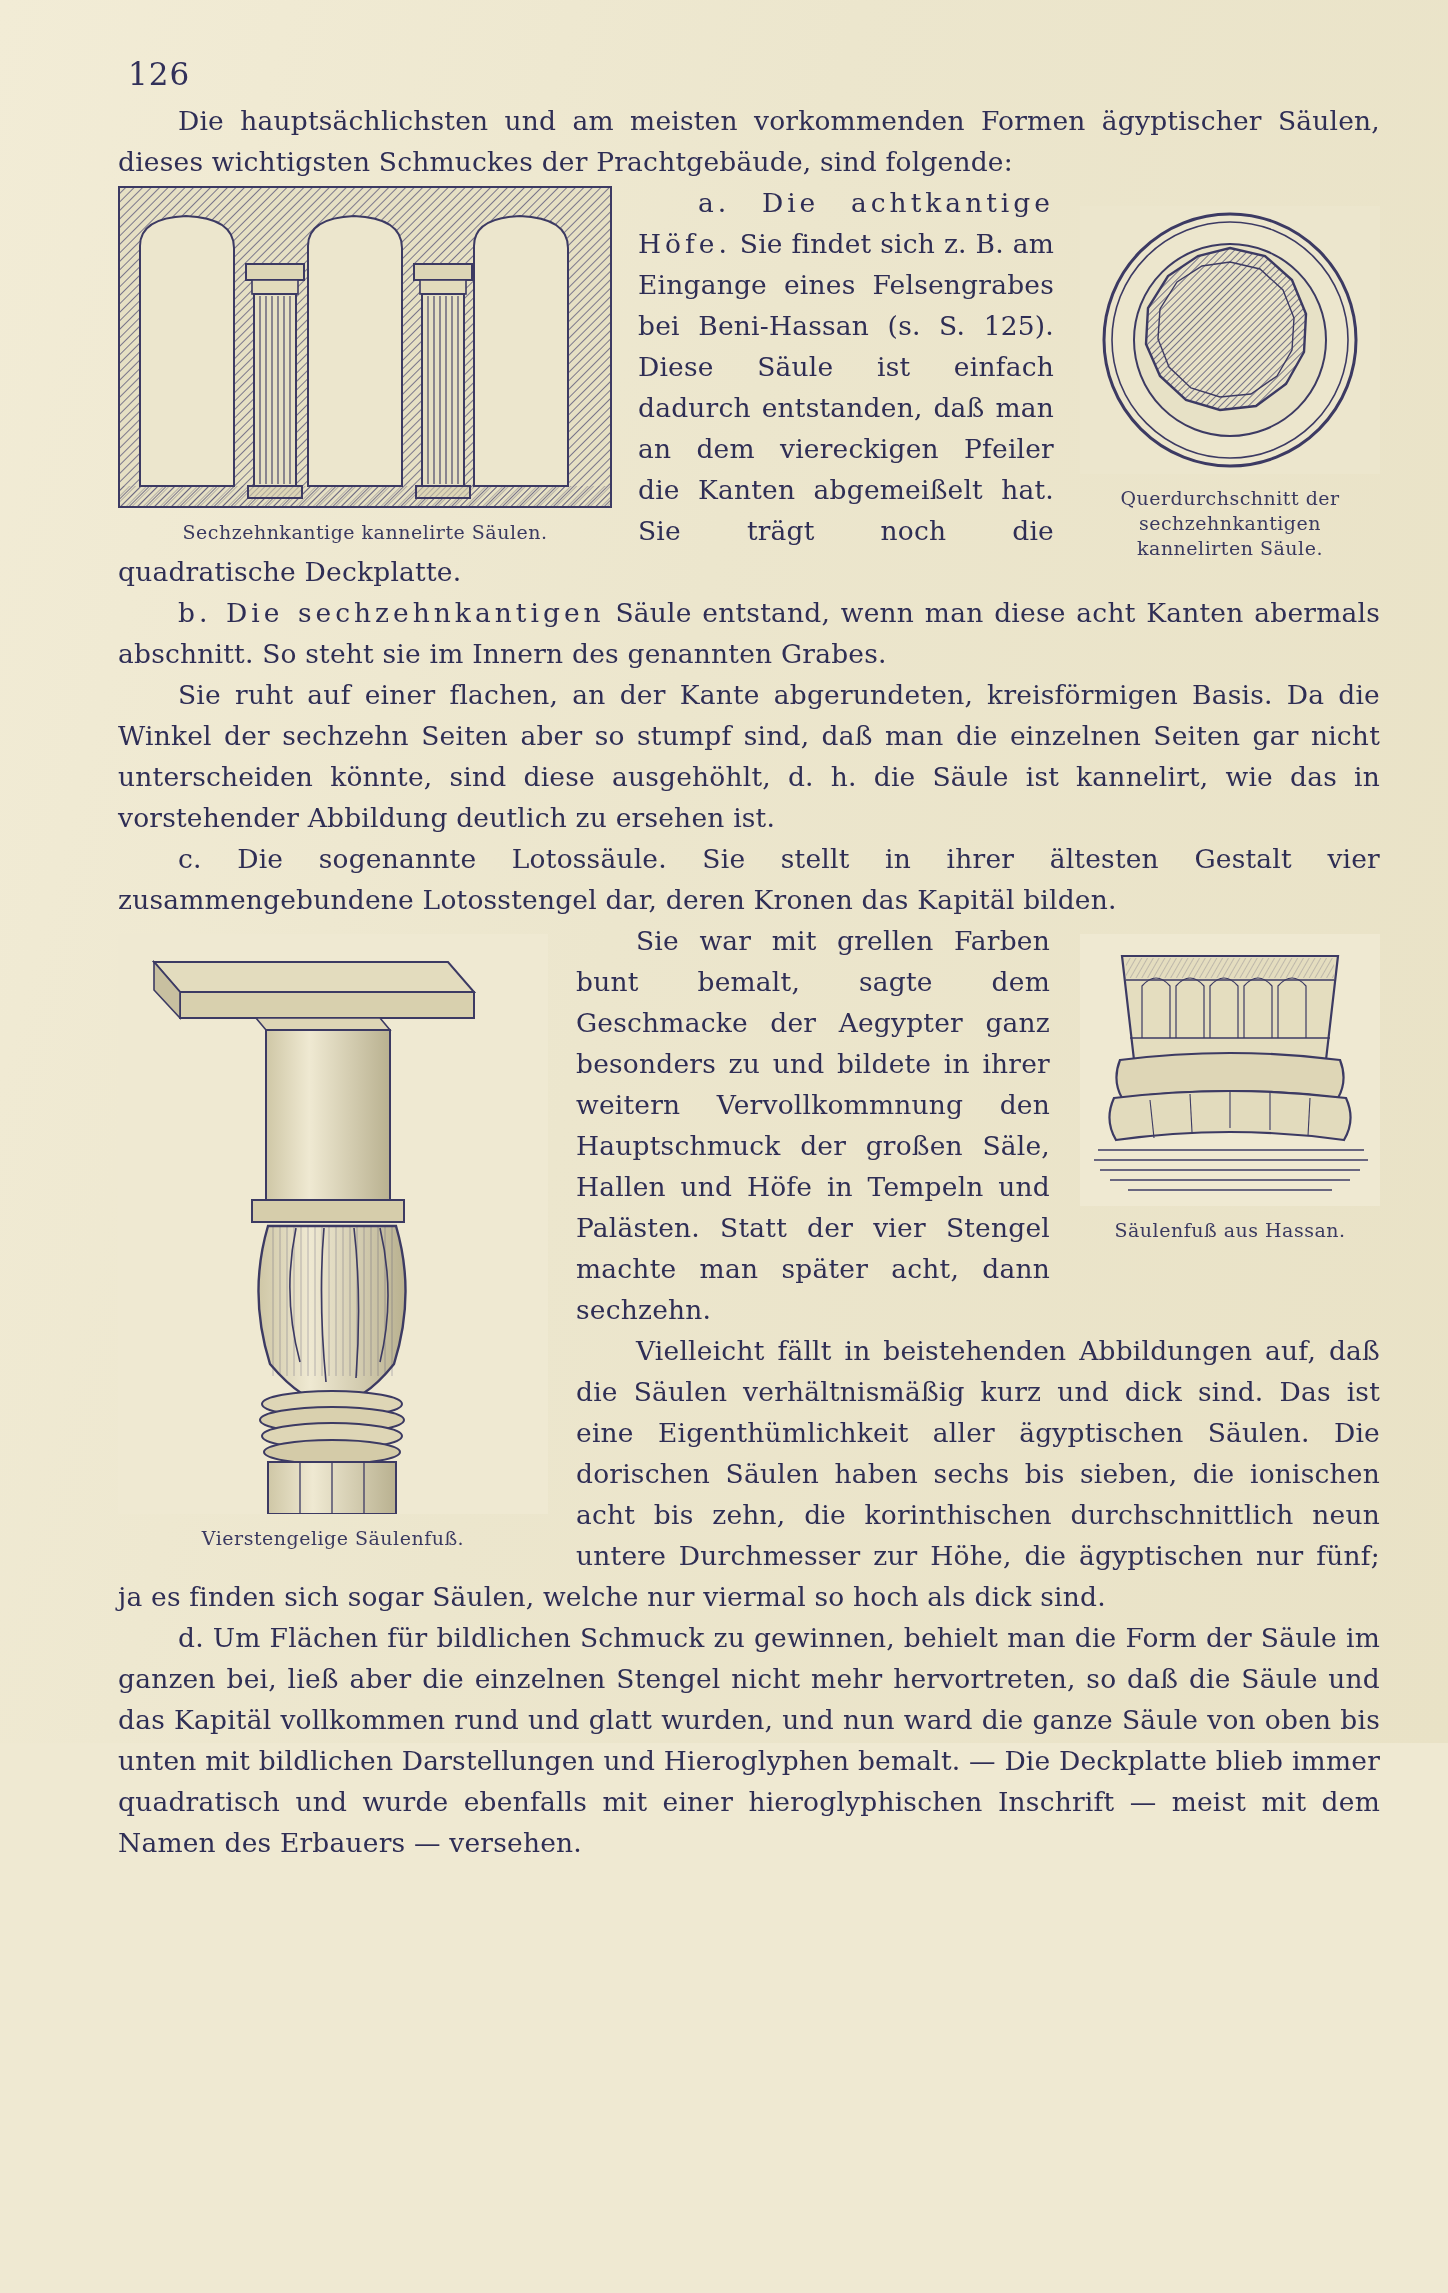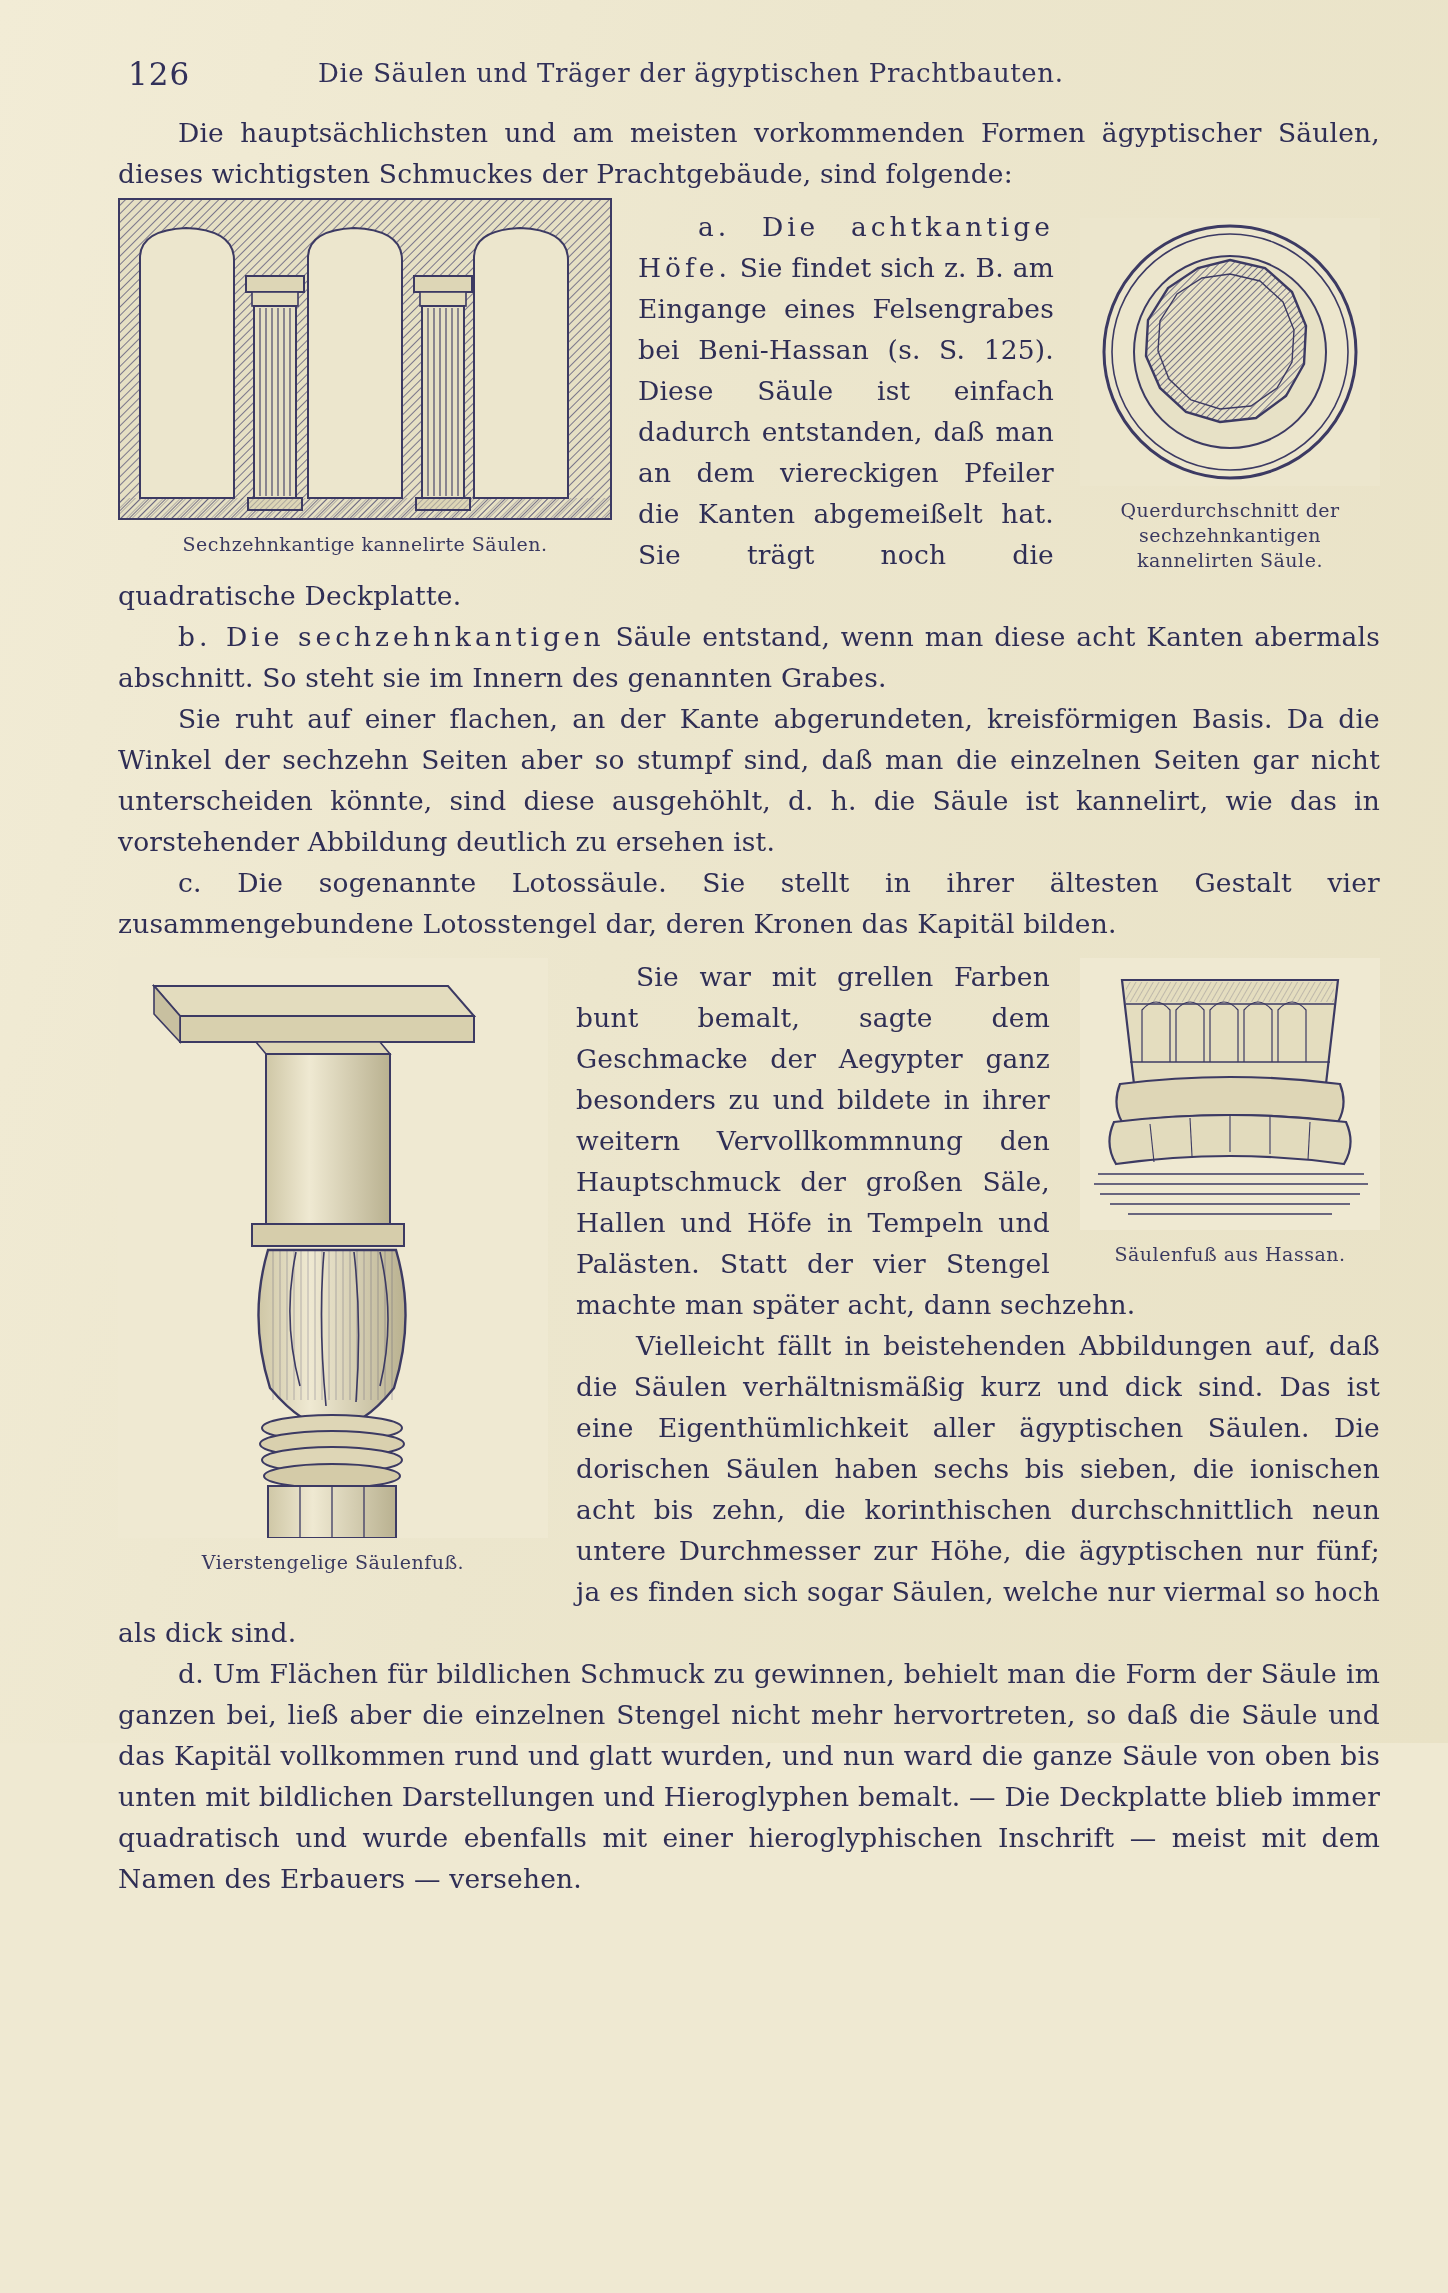--- a/index.html
+++ b/index.html
@@ -52,21 +52,20 @@
     white-space: nowrap;
   }
 
   
   .body-text {
     font-size: 26.5px;
     line-height: 41px;
     text-align: justify;
     color: #2f2e55;
     letter-spacing: 0.2px;
-    margin-top: 12px;
   }
   .body-text p {
     margin: 0;
   }
   .indent {
     text-indent: 60px;
   }
   .sp {
     letter-spacing: 4px;
   }
@@ -119,21 +118,20 @@
   .flow { }
 </style>
 </head>
 <body>
 
 <div class="page">
   <div class="page-inner">
 
     <div class="head">
       <div class="folio">126</div>
-      <div class="head-title">Die Säulen und Träger der ägyptischen Prachtbauten.</div>
     </div>
 
     <div class="body-text">
       <p class="indent">Die hauptsächlichsten und am meisten vorkommenden Formen ägyptischer Säulen, dieses wichtigsten Schmuckes der Prachtgebäude, sind folgende:</p>
     </div>
 
     <div class="fig fig-cols">
       <svg class="engraving" width="494" height="322" viewBox="0 0 494 322">
         <defs>
           <pattern id="hatchA" width="6" height="6" patternTransform="rotate(45)" patternUnits="userSpaceOnUse">

